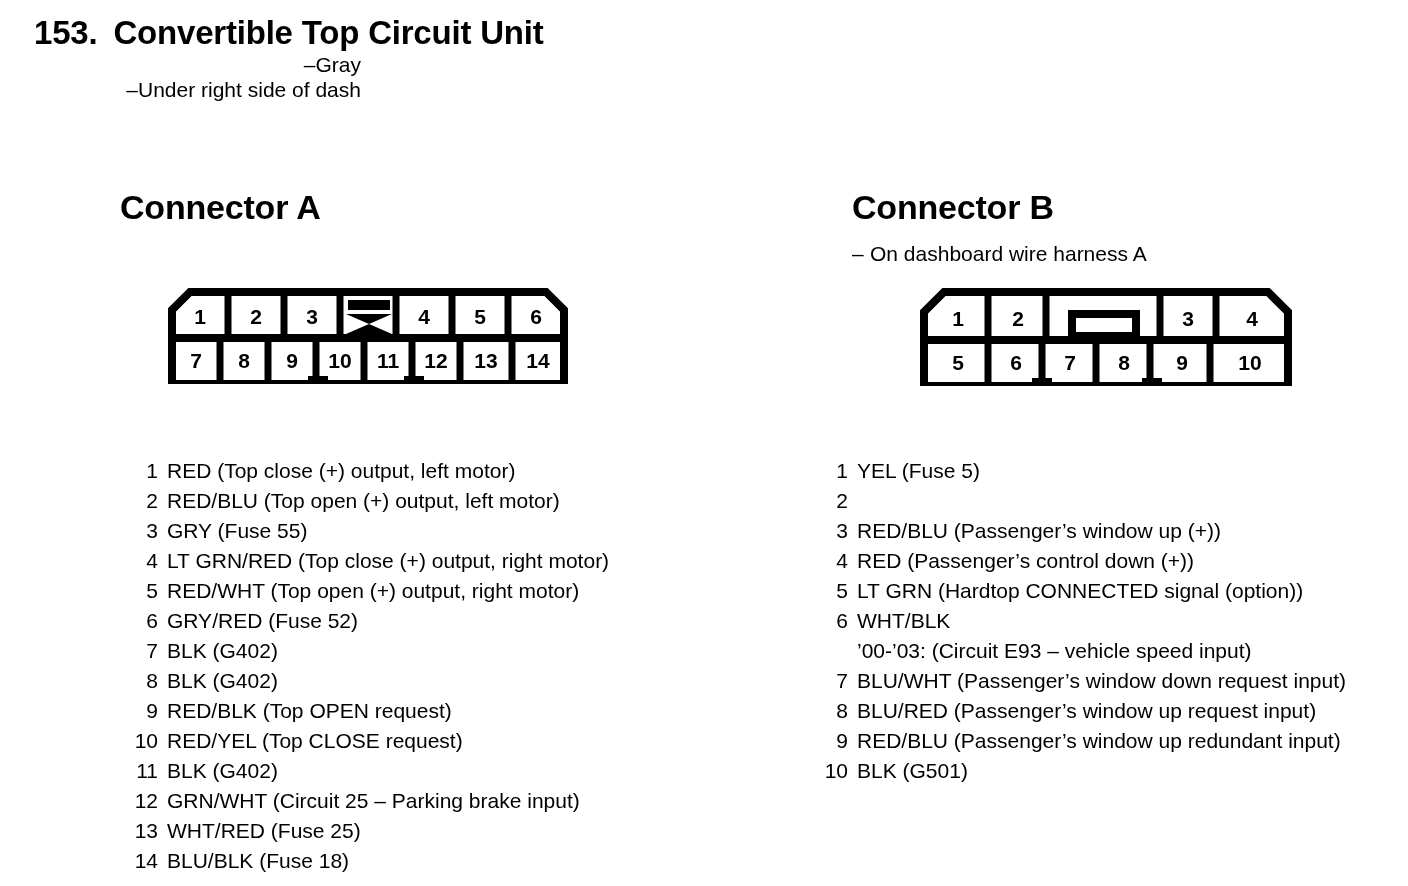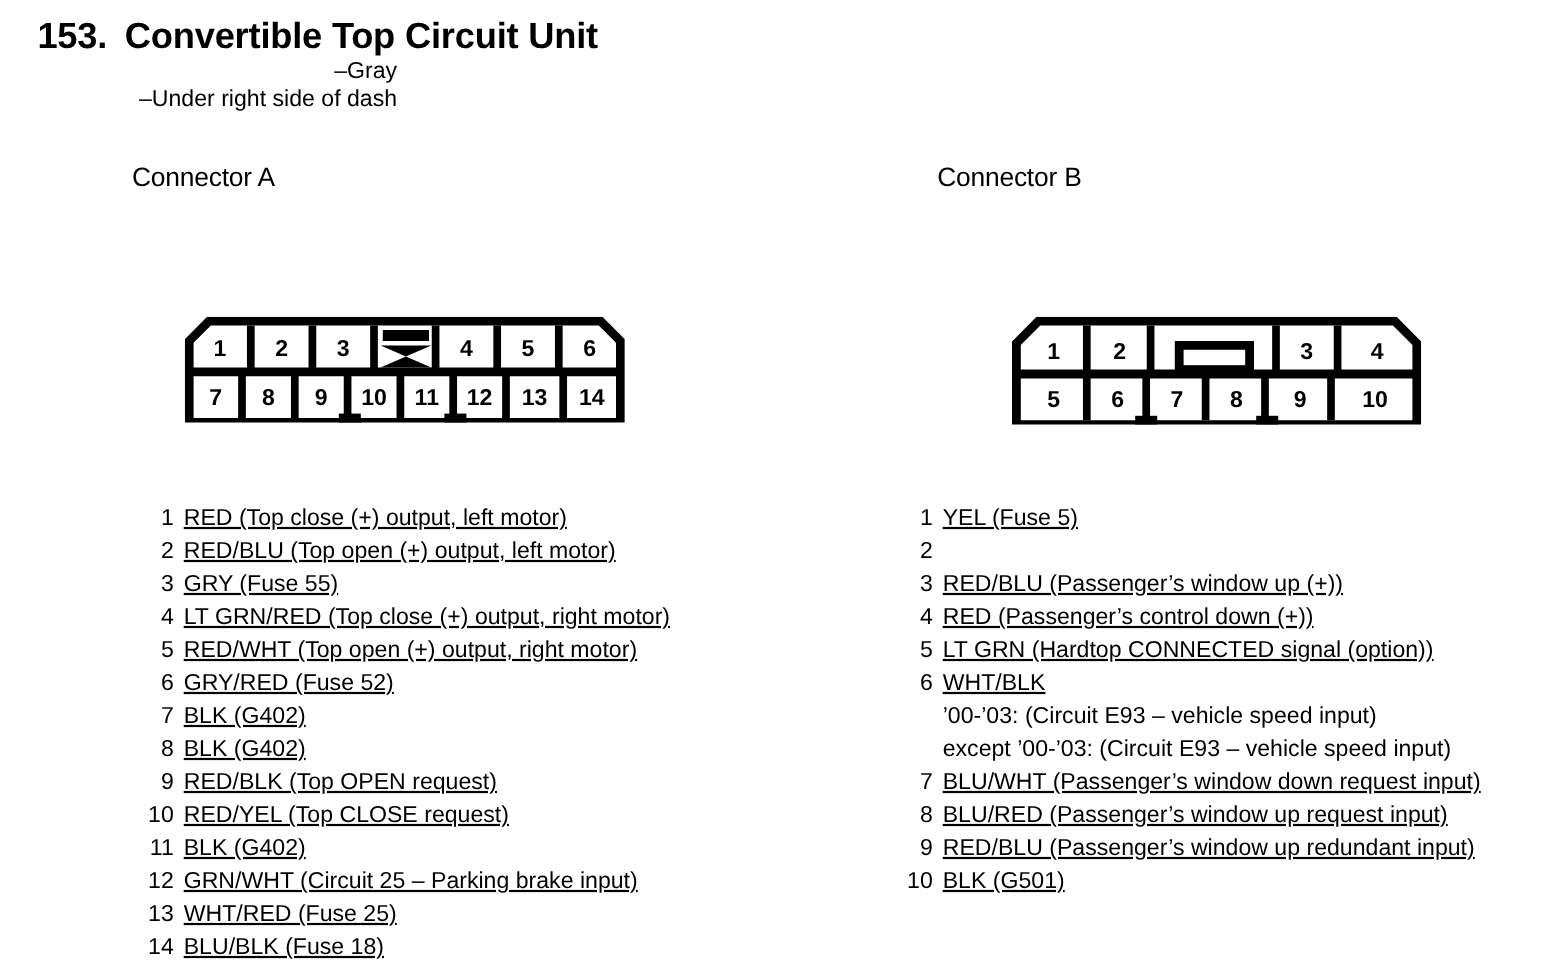--- a/index.html
+++ b/index.html
@@ -48,24 +48,25 @@
 
   
   .connector {
     position: absolute;
     top: 148px;
   }
   .connector.col-a { left: 120px; width: 660px; }
   .connector.col-b { left: 852px; width: 556px; }
 
   .connector-title {
-    font-size: 24px;
-    font-weight: normal;
+    font-size: 34px;
+    font-weight: bold;
     letter-spacing: -0.2px;
     white-space: nowrap;
+    margin-top: 40px;
   }
   .connector-sub {
     margin-top: 15px;
     font-size: 21px;
     white-space: nowrap;
   }
   .connector-sub .dash {
     display: inline-block;
     width: 18px;
   }
@@ -91,21 +92,20 @@
     line-height: 30px;
     white-space: nowrap;
   }
   .pin-num {
     width: 30px;
     text-align: right;
     flex: 0 0 30px;
   }
   .pin-desc {
     margin-left: 9px;
-    text-decoration: underline;
   }
   .pin-subline {
     margin-left: 39px;
     line-height: 30px;
     white-space: nowrap;
     font-size: 21px;
   }
 </style>
 </head>
 <body>
@@ -122,20 +122,23 @@
     <span class="dash">–</span><span>Under right side of dash</span>
   </div>
 </div>
 
 <div class="connector col-a">
   <div class="connector-title">Connector A</div>
 </div>
 
 <div class="connector col-b">
   <div class="connector-title">Connector B</div>
+  <div class="connector-sub">
+    <span class="dash">–</span><span>On dashboard wire harness A</span>
+  </div>
 </div>
 
 <div class="conn-figure fig-a">
   <svg width="400" height="96" viewBox="0 0 400 96">
 
     <path d="M 4 96 L 4 22 L 22 4 L 378 4 L 396 22 L 396 96 Z" fill="#ffffff" stroke="#000000" stroke-width="8" stroke-linejoin="miter"></path>
 
     <line x1="4" y1="50" x2="396" y2="50" stroke="#000000" stroke-width="8"></line>
 
     <line x1="60" y1="8" x2="60" y2="50" stroke="#000000" stroke-width="7"></line>
@@ -289,21 +292,20 @@
     </div>
   <div class="pin-row">
       <span class="pin-num">5</span>
       <span class="pin-desc">LT GRN (Hardtop CONNECTED signal (option))</span>
     </div>
   <div class="pin-row">
       <span class="pin-num">6</span>
       <span class="pin-desc">WHT/BLK</span>
     </div>
   <div class="pin-subline">’00-’03: (Circuit E93 – vehicle speed input)</div>
-  <div class="pin-subline">except ’00-’03: (Circuit E93 – vehicle speed input)</div>
   <div class="pin-row">
       <span class="pin-num">7</span>
       <span class="pin-desc">BLU/WHT (Passenger’s window down request input)</span>
     </div>
   <div class="pin-row">
       <span class="pin-num">8</span>
       <span class="pin-desc">BLU/RED (Passenger’s window up request input)</span>
     </div>
   <div class="pin-row">
       <span class="pin-num">9</span>

